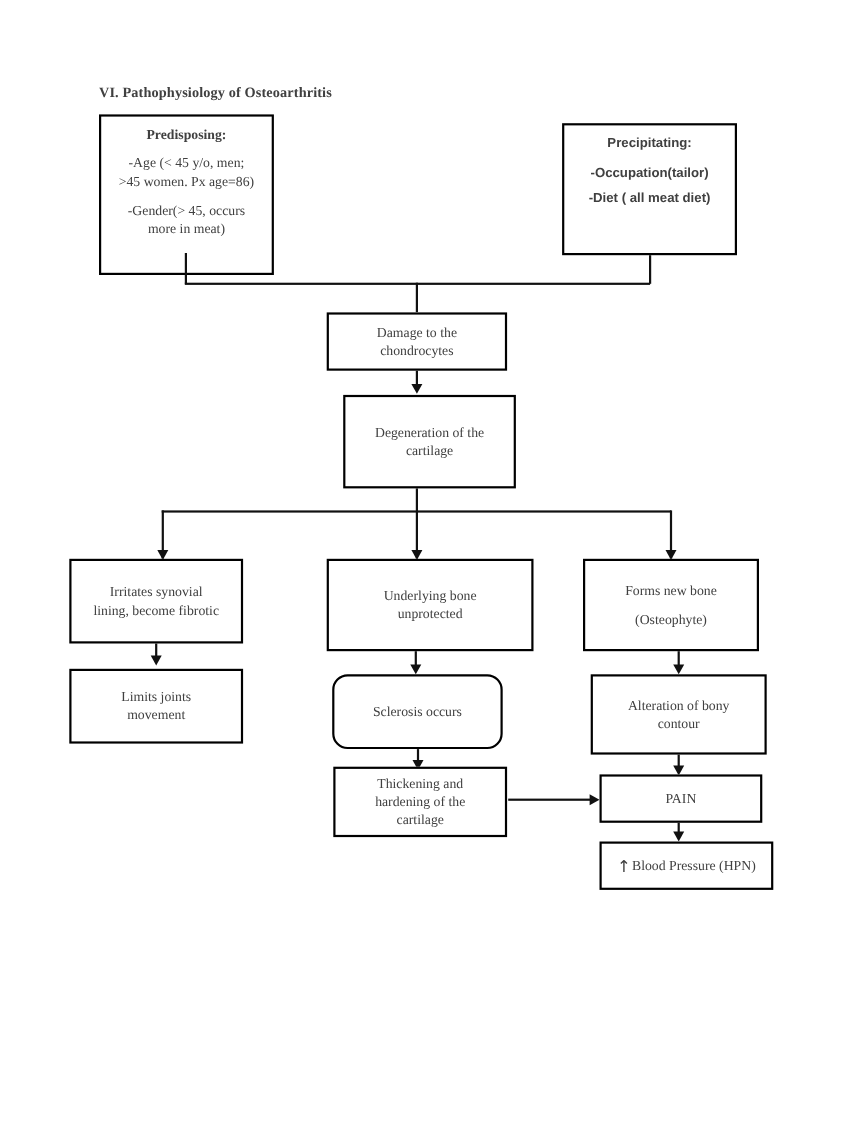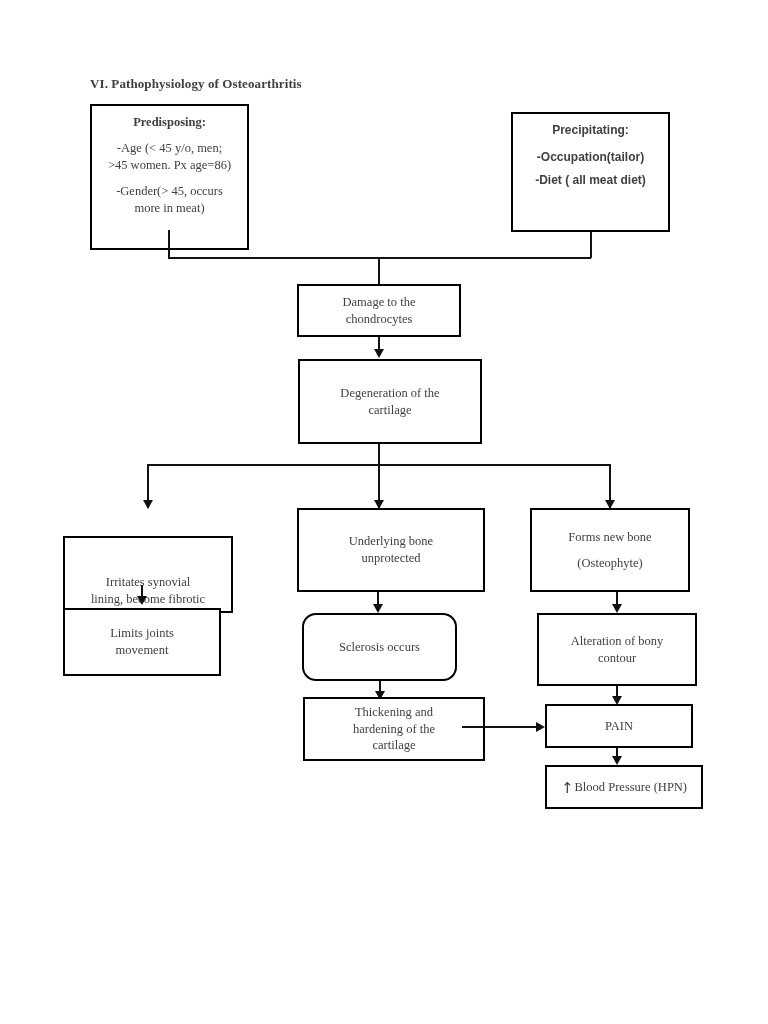--- a/index.html
+++ b/index.html
@@ -117,35 +117,35 @@
   <div class="seg vline" style="left:378px; top:257px; height:27px;"></div>
 
   <div class="node" style="left:297px; top:284px; width:164px; height:53px;">
     <span class="ln">Damage to the</span>
     <span class="ln">chondrocytes</span>
   </div>
 
   <div class="seg vline" style="left:378px; top:337px; height:17px;"></div>
   <div class="arrowhead" style="left:374px; top:349px;"></div>
 
-  <div class="node" style="left:298px; top:359px; width:184px; height:85px;">
+  <div class="node" style="left:312px; top:359px; width:157px; height:85px;">
     <span class="ln">Degeneration of the</span>
     <span class="ln">cartilage</span>
   </div>
 
   <div class="seg vline" style="left:378px; top:444px; height:64px;"></div>
   <div class="arrowhead" style="left:374px; top:500px;"></div>
 
   <div class="seg hline" style="left:147px; top:464px; width:463px;"></div>
   <div class="seg vline" style="left:147px; top:464px; height:44px;"></div>
   <div class="arrowhead" style="left:143px; top:500px;"></div>
   <div class="seg vline" style="left:609px; top:464px; height:44px;"></div>
   <div class="arrowhead" style="left:605px; top:500px;"></div>
 
-  <div class="node" style="left:63px; top:536px; width:170px; height:77px;justify-content:flex-end;">
+  <div class="node" style="left:63px; top:508px; width:158px; height:77px;">
     <span class="ln">Irritates synovial</span>
     <span class="ln">lining, become fibrotic</span>
   </div>
 
   <div class="seg vline" style="left:141px; top:585px; height:14px;"></div>
   <div class="arrowhead" style="left:137px; top:596px;"></div>
 
   <div class="node" style="left:63px; top:608px; width:158px; height:68px;">
     <span class="ln">Limits joints</span>
     <span class="ln">movement</span>
@@ -159,21 +159,21 @@
   <div class="seg vline" style="left:377px; top:592px; height:15px;"></div>
   <div class="arrowhead" style="left:373px; top:604px;"></div>
 
   <div class="node" style="left:302px; top:613px; width:155px; height:68px;border-radius:14px;">
     <span class="ln">Sclerosis occurs</span>
   </div>
 
   <div class="seg vline" style="left:379px; top:681px; height:13px;"></div>
   <div class="arrowhead" style="left:375px; top:691px;"></div>
 
-  <div class="node" style="left:303px; top:697px; width:182px; height:64px;">
+  <div class="node" style="left:303px; top:697px; width:158px; height:64px;">
     <span class="ln">Thickening and</span>
     <span class="ln">hardening of the</span>
     <span class="ln">cartilage</span>
   </div>
 
   <div class="seg hline" style="left:462px; top:726px; width:76px;"></div>
   <div class="arrowhead right" style="left:536px; top:722px;"></div>
 
   <div class="node" style="left:530px; top:508px; width:160px; height:84px;">
     <span class="ln">Forms new bone</span>

